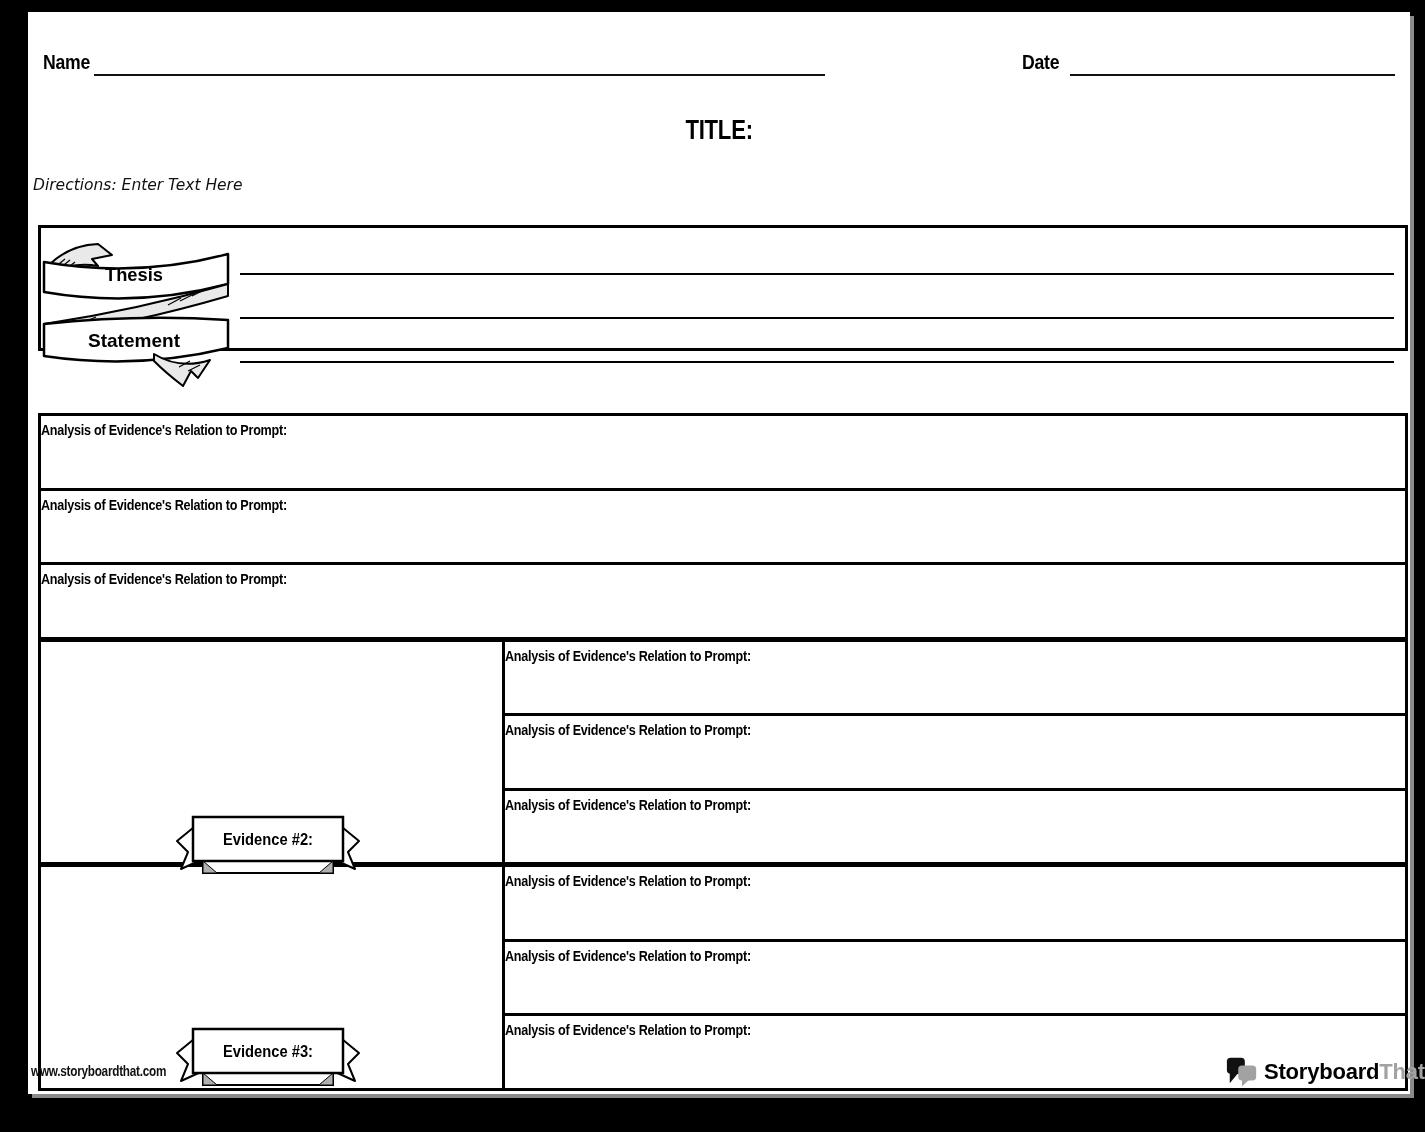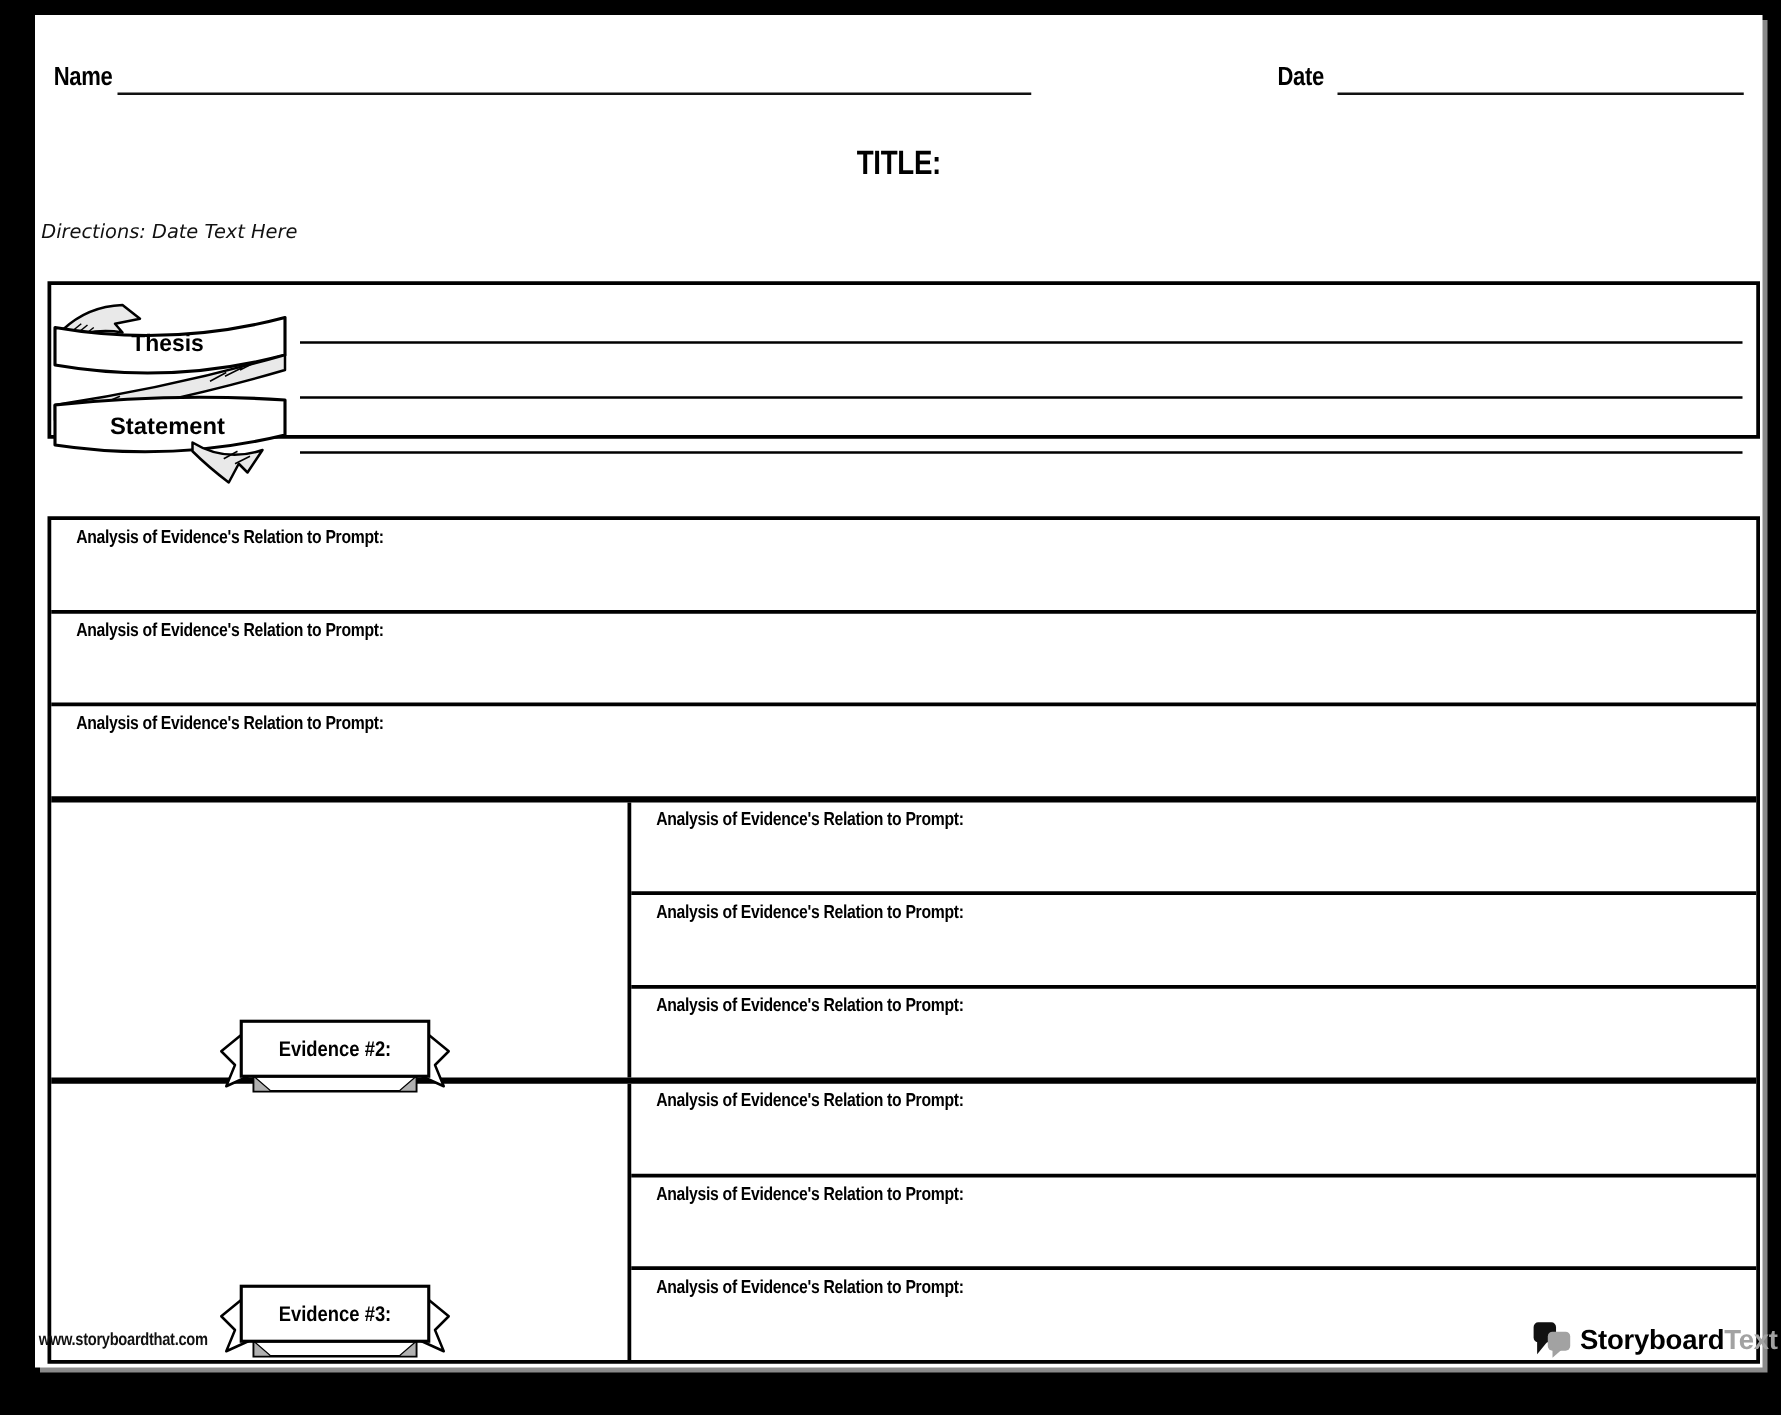--- a/index.html
+++ b/index.html
@@ -46,21 +46,21 @@
   .grid-table {
     position:absolute; left:10px; top:401px;
     width:1370px; height:678px;
     border:3px solid #000;
     display:flex; flex-direction:column;
   }
   .major-row { flex:1; display:flex; min-height:0; }
   .major-row + .major-row { border-top:5px solid #000; }
   .ev-cell { width:464px; border-right:3px solid #000; position:relative; }
   .an-col { flex:1; display:flex; flex-direction:column; min-width:0; }
-  .an-cell { flex:1; padding:5px 20px; font-size:15px; font-weight:bold; color:#000; overflow:hidden; }
+  .an-cell { flex:1; padding:5px 0; font-size:15px; font-weight:bold; color:#000; overflow:hidden; }
   .an-cell + .an-cell { border-top:3px solid #000; }
 
   .ev-banner { position:absolute; left:132px; bottom:-15px; width:190px; height:64px; z-index:3; }
   .ev-banner.last { bottom:-1px; }
 
   .site-url { position:absolute; left:3px; top:1051px; font-size:14px; font-weight:bold; color:#111; z-index:4; }
 
   .logo { position:absolute; left:1197px; top:1041px; display:flex; align-items:center; gap:5px; z-index:4; }
   .logo-text { font-size:22px; font-weight:bold; letter-spacing:-0.2px; }
   .logo-primary { color:#000000;text-align:center; }
@@ -71,21 +71,21 @@
 
 <div class="page">
 
   <div class="hdr-label name-label"><span class="cnd">Name</span></div>
   <div class="uline name-line"></div>
   <div class="hdr-label date-label"><span class="cnd">Date</span></div>
   <div class="uline date-line"></div>
 
   <div class="title-wrap"><span class="cnd-c">TITLE:</span></div>
 
-  <div class="directions">Directions: Date Text Here</div>
+  <div class="directions">Directions: Enter Text Here</div>
 
   <div class="thesis-box">
     <svg class="thesis-ribbon" viewBox="0 0 190 150" xmlns="http://www.w3.org/2000/svg">
 
       <path d="M8,24 Q28,5 56,4 L70,15 L50,19 L56,26 Q32,22 10,32 Z" fill="#e9e9e9" stroke="#000" stroke-width="2" stroke-linejoin="round"></path>
       <g stroke="#000" stroke-width="1.2">
         <path d="M12,28 l11,-9" fill="none"></path>
           <path d="M17,29 l11,-9" fill="none"></path>
           <path d="M23,30 l10,-8" fill="none"></path>
       </g>
@@ -169,16 +169,16 @@
 
   <div class="site-url"><span class="cnd">www.storyboardthat.com</span></div>
 
   <div class="logo">
     <svg width="34" height="38" viewBox="0 0 36 38" xmlns="http://www.w3.org/2000/svg">
       <rect x="2" y="4" width="19" height="17" rx="4" fill="#111"></rect>
       <path d="M5,19 L5,31 L14,20 Z" fill="#111"></path>
       <rect x="14" y="12" width="19" height="16" rx="4" fill="#a2a2a2"></rect>
       <path d="M18,26 L18,34 L26,27 Z" fill="#a2a2a2"></path>
     </svg>
-    <span class="logo-text"><span class="logo-primary">Storyboard</span><span class="logo-secondary">Text</span></span>
+    <span class="logo-text"><span class="logo-primary">Storyboard</span><span class="logo-secondary">That</span></span>
   </div>
 
 </div>
 
 </body></html>

